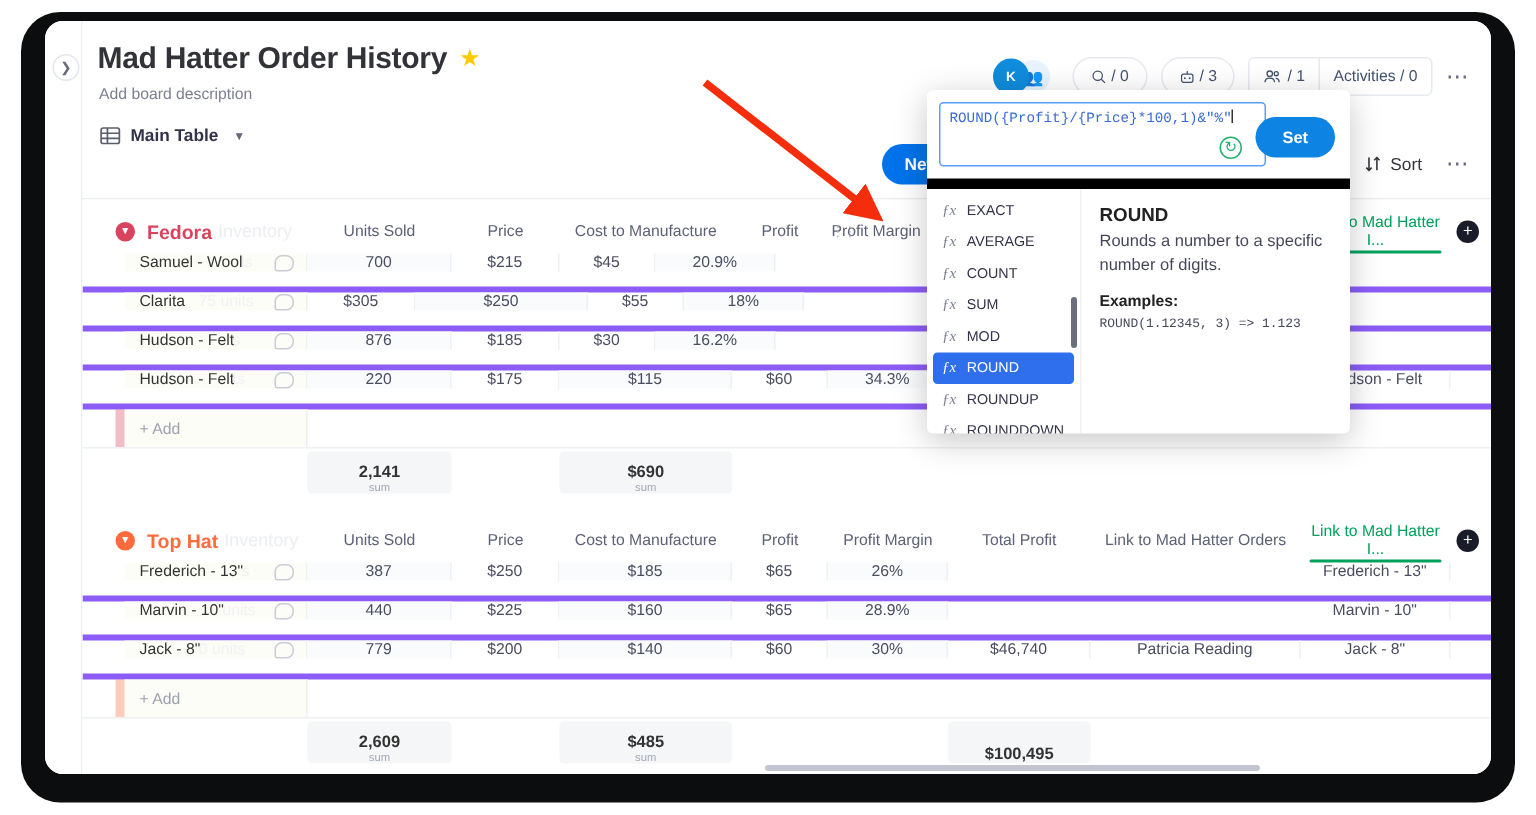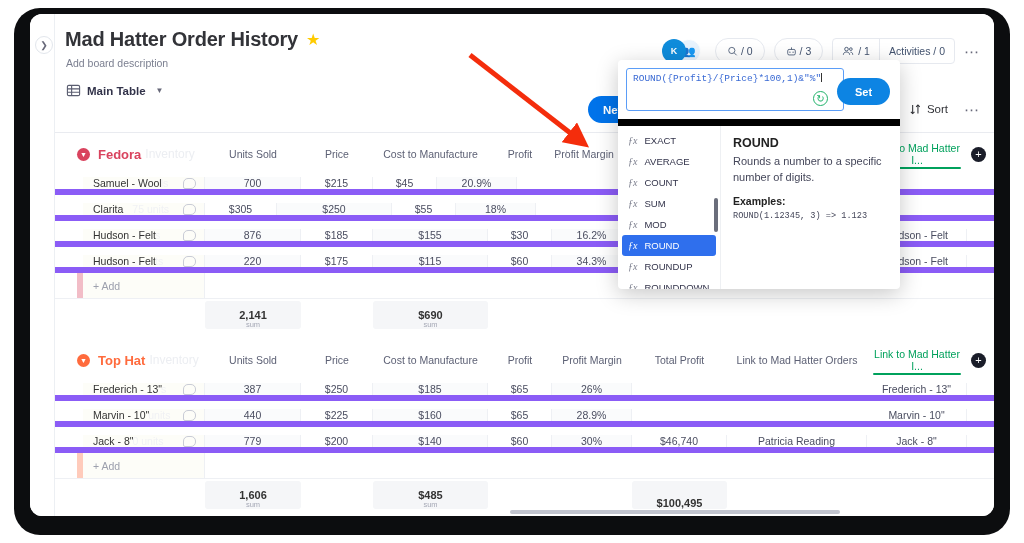--- a/index.html
+++ b/index.html
@@ -69,21 +69,21 @@
   .kebab { color:#676879; font-size: 15px; letter-spacing:1px; cursor:pointer; line-height: 1; }
 
   
   .toolbar { position:absolute; right: 14px; top: 82px; display:flex; align-items:center; gap: 16px; }
   .newitem {
     display:flex; align-items:stretch; height: 27px; border-radius: 14px; overflow:hidden;
     background:#0073ea; color:#fff; cursor:pointer;
   }
   .newitem .lbl { display:flex; align-items:center; padding: 0 12px 0 15px; font-size: 11.5px; font-weight:bold; }
   .newitem .split { display:flex; align-items:center; padding: 0 9px; border-left: 1px solid #3d92f0; font-size: 8px; }
-  .tbtn { display:flex; gap:5px; font-size: 11.5px; color: #323338; cursor:pointer; }
+  .tbtn { display:flex; align-items:center; gap:5px; font-size: 11.5px; color: #323338; cursor:pointer; }
   .tbtn svg { display:block; }
 
   .hdr-divider { position:absolute; left: 25px; right: 0; top: 118px; height: 1px; background: #e9ebf0; }
 
   
   .board { position:absolute; left: 25px; top: 119px; right: 0; bottom: 0; overflow: hidden; background:#fff; }
 
   .group { position: relative; }
   .group-head { display: flex; align-items: center; height: 30px; position: relative; }
   .collapse-dot {
@@ -98,21 +98,21 @@
   .hcell.active-link { color: #00a15c; }
   .hcell .underline { position:absolute; left: 6px; right: 6px; bottom: -3px; height: 2px; background:#00a15c; border-radius:1px; }
   .draghandle { position:absolute; left: 2px; top: 50%; transform: translateY(-50%); color:#b4b8c4; font-size: 9px; letter-spacing:-1px; }
   .hdr-caret { color:#4f9bf0; font-size: 8px; margin-left: 5px; }
   .plus-col {
     position:absolute; right: 8px; top: 8px; width: 15px; height: 15px; border-radius:50%;
     background:#1a1d29; color:#fff; display:flex; align-items:center; justify-content:center;
     font-size: 11px; line-height: 1; cursor:pointer;
   }
 
-  .row { display:flex; align-items:flex-end; height: 26px; border-bottom: 6px solid #8b5cf6; }
+  .row { display:flex; align-items:flex-start; height: 26px; border-bottom: 4px solid #8b5cf6; }
   .row .colorbar { width: 6px; margin-left: 22px; border-radius: 1px; }
   .namecell {
     width: 122px; display:flex; align-items:center; gap: 5px; padding-left: 10px;
     background: #fdfdf8; border-right: 1px solid #eef0f4;
   }
   .namecell .nm { font-size: 10.5px; color: #333; white-space: nowrap; }
   .namecell .ghost { font-size: 10.5px; color: #f0f1f4; white-space: nowrap; margin-left:-6px; }
   .bubble { width: 13px; height: 11px; border: 1px solid #c9ccd6; border-radius: 5px 5px 5px 2px; margin-left:auto; margin-right: 8px; }
   .cell {
     display:flex; align-items:center; justify-content:center;
@@ -359,21 +359,20 @@
 
         <div class="row">
           <div class="colorbar" style="background:#D9435E;"></div>
           <div class="namecell">
             <span class="nm">Hudson - Felt</span>
             <span class="ghost">s</span>
             <span class="bubble"></span>
           </div>
           <div class="cell zebra" style="width:96px;">876</div>
           <div class="cell" style="width:72px;">$185</div>
-          <div class="cell zebra" style="width:115px;">$155</div>
           <div class="cell" style="width:64px;">$30</div>
           <div class="cell zebra" style="width:80px;">16.2%</div>
           <div class="cell" style="width:95px;"></div>
           <div class="cell" style="width:140px;"></div>
           <div class="cell" style="width:100px;">Hudson - Felt</div>
         </div>
 
         <div class="row">
           <div class="colorbar" style="background:#D9435E;"></div>
           <div class="namecell">
@@ -490,21 +489,21 @@
           <div class="colorbar" style="background:#FF6B3D;"></div>
           <div class="namecell">
             <span class="nm" style="color:#9da0ad;">+ Add</span>
           </div>
           <div class="cell" style="width:587px; border-right:none;"></div>
         </div>
 
         <div class="sumrow">
           <div class="spacer"></div>
           <div class="sumcell filled" style="width:96px;">
-            <span class="v">1,606</span>
+            <span class="v">2,609</span>
             <span class="k">sum</span>
           </div>
           <div class="sumcell" style="width:72px;"></div>
           <div class="sumcell filled" style="width:115px;">
             <span class="v">$485</span>
             <span class="k">sum</span>
           </div>
           <div class="sumcell" style="width:64px;"></div>
           <div class="sumcell" style="width:80px;"></div>
           <div class="sumcell filled" style="width:95px;">

